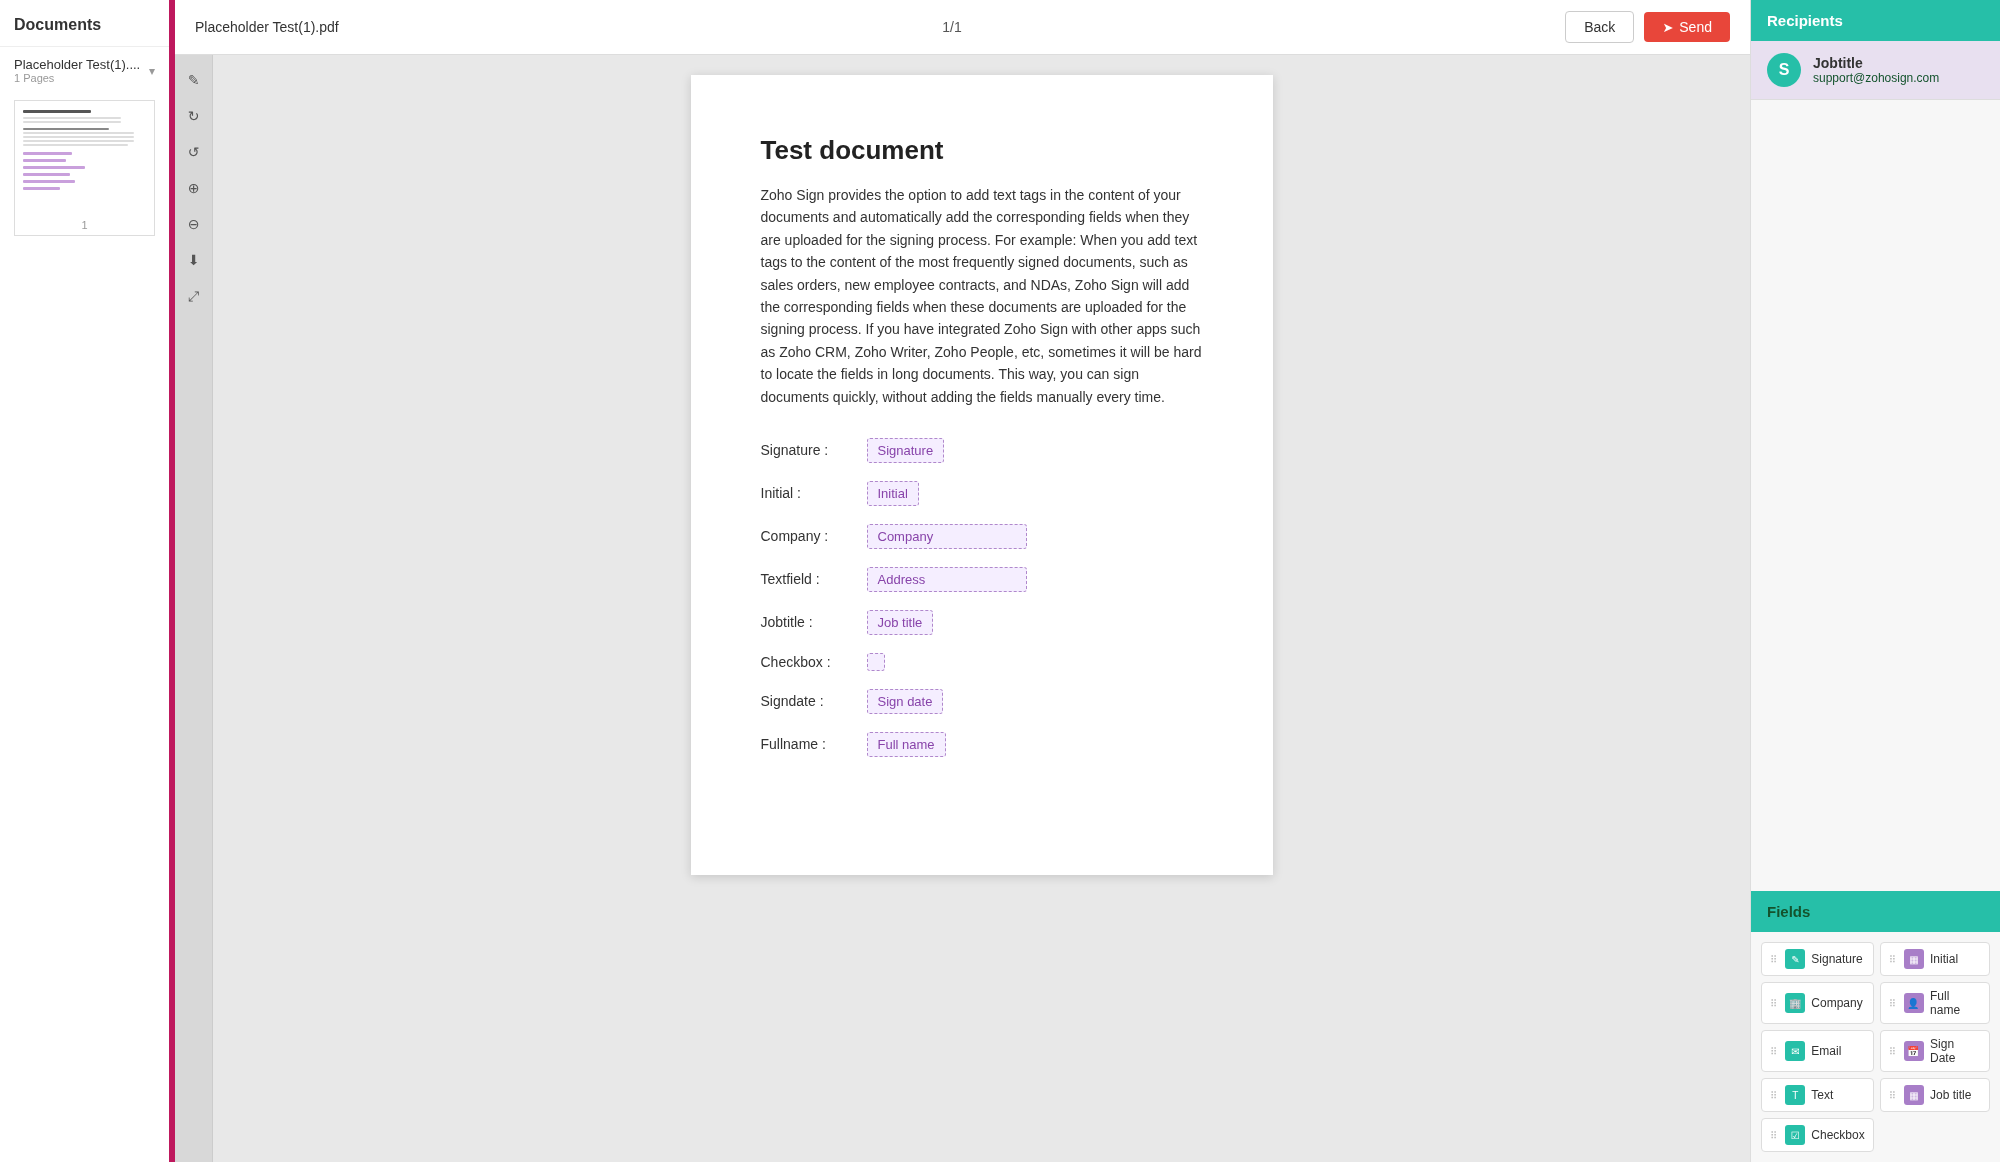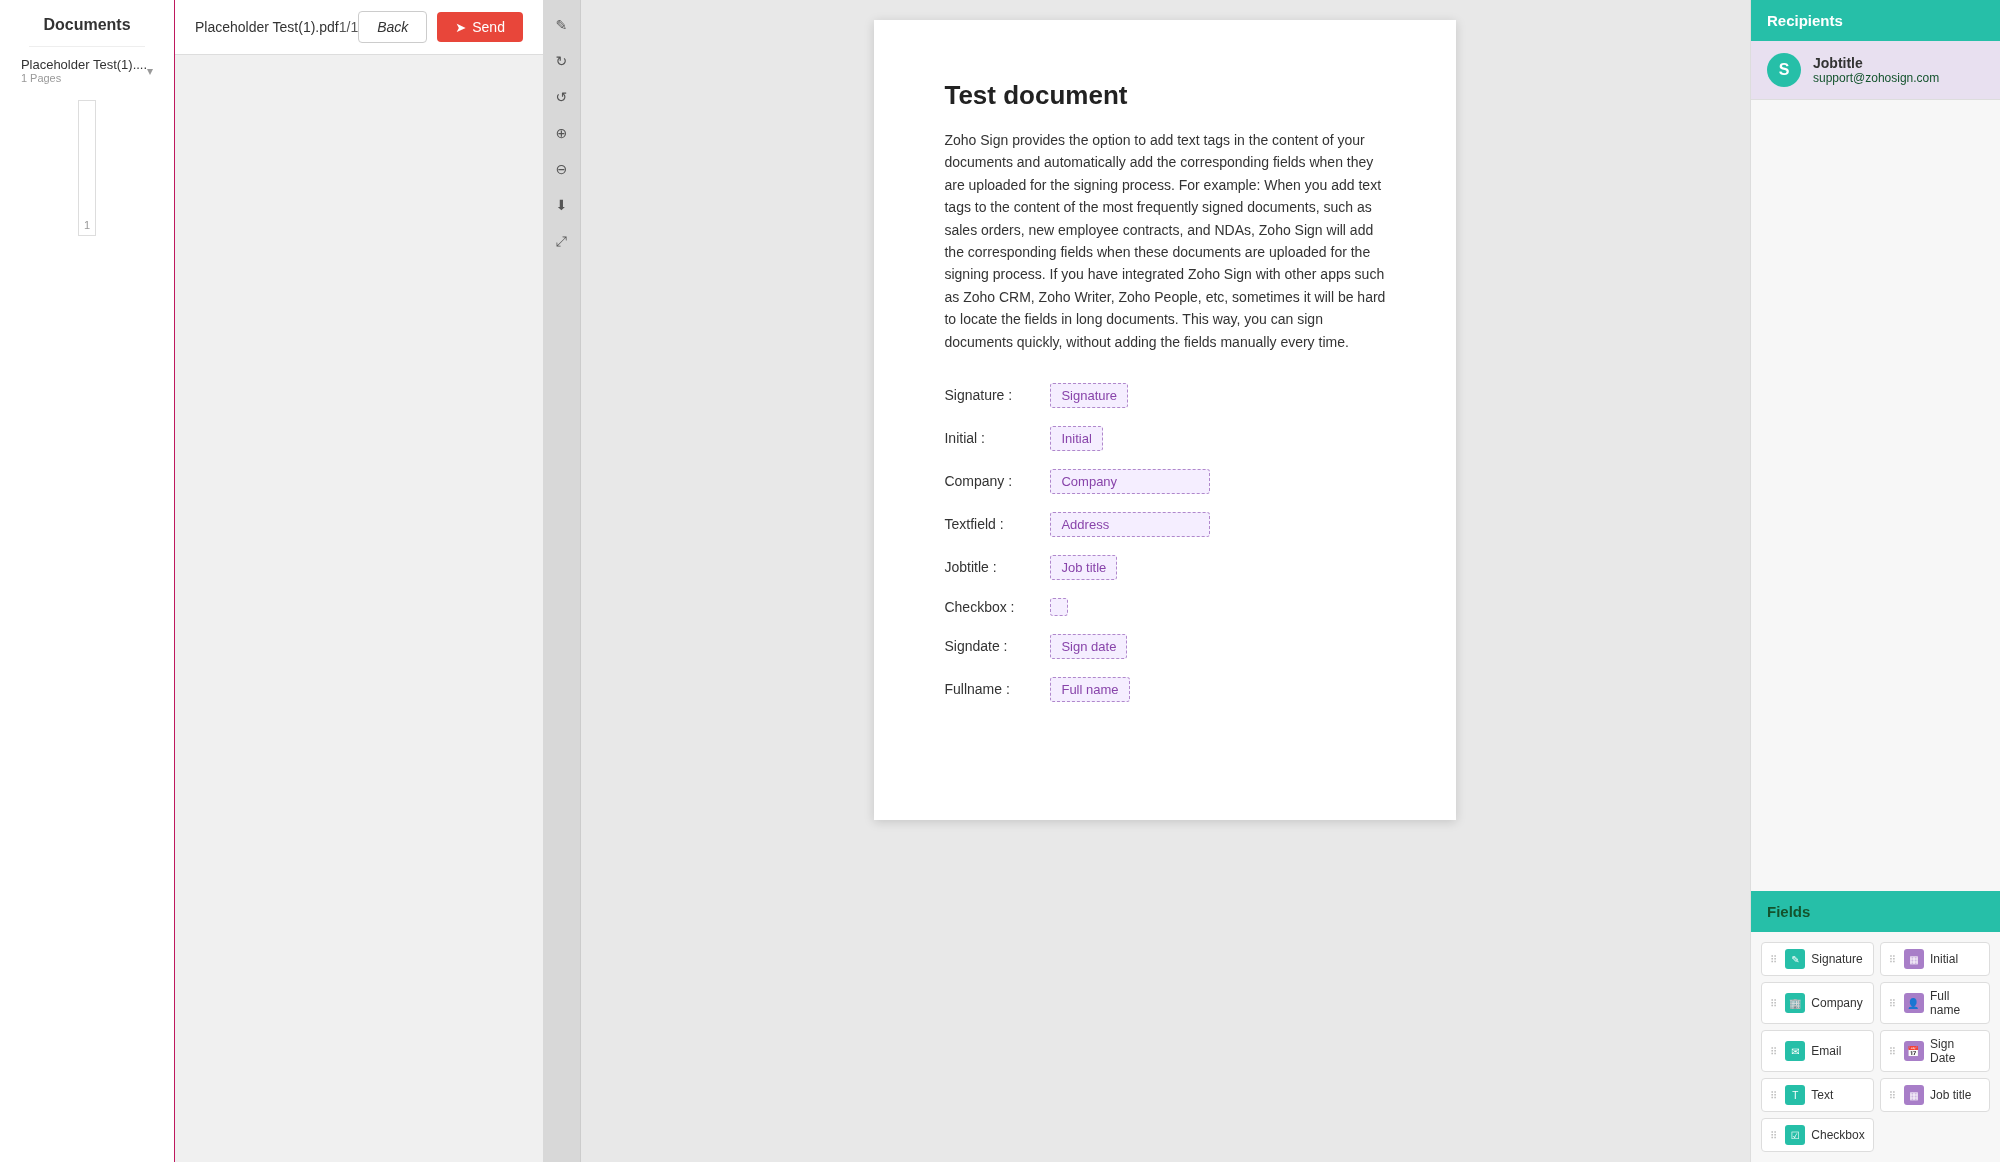--- a/index.html
+++ b/index.html
@@ -2,25 +2,24 @@
 <html><head>
   <meta charset="utf-8">
   <style>
     * { box-sizing: border-box; margin: 0; padding: 0; }
     body { font-family: Arial, sans-serif; background: #f0f0f0; display: flex; height: 100vh; overflow: hidden; font-size: 14px; }
 
     
     .sidebar-left {
       width: 175px;
       background: #fff;
-      border-right: 1px solid #be185d;
+      border-right: 6px solid #be185d;
       display: flex;
       flex-direction: column;
       flex-shrink: 0;
-      align-items: center;
     }
     .sidebar-title {
       padding: 16px 14px 12px;
       font-size: 16px;
       font-weight: bold;
       color: #333;
       border-bottom: 1px solid #eee;
     }
     .doc-item {
       padding: 10px 14px;
@@ -71,21 +70,21 @@
       text-align: center;
       font-size: 11px;
       color: #999;
       margin-top: 4px;
     }
 
     
     .main-area {
       flex: 1;
       display: flex;
-      flex-direction: row;
+      flex-direction: column;
       overflow: hidden;
     }
 
     
     .top-bar {
       background: #fff;
       border-bottom: 1px solid #ddd;
       padding: 0 20px;
       height: 55px;
       display: flex;
@@ -107,21 +106,20 @@
       align-items: center;
     }
     .btn-back {
       border: 1px solid #ccc;
       background: #fff;
       padding: 7px 18px;
       border-radius: 4px;
       cursor: pointer;
       font-size: 14px;
       color: #333;
-      font-style: italic;
     }
     .btn-send {
       background: #e8463a;
       color: #fff;
       border: none;
       padding: 7px 18px;
       border-radius: 4px;
       cursor: pointer;
       font-size: 14px;
       display: flex;

